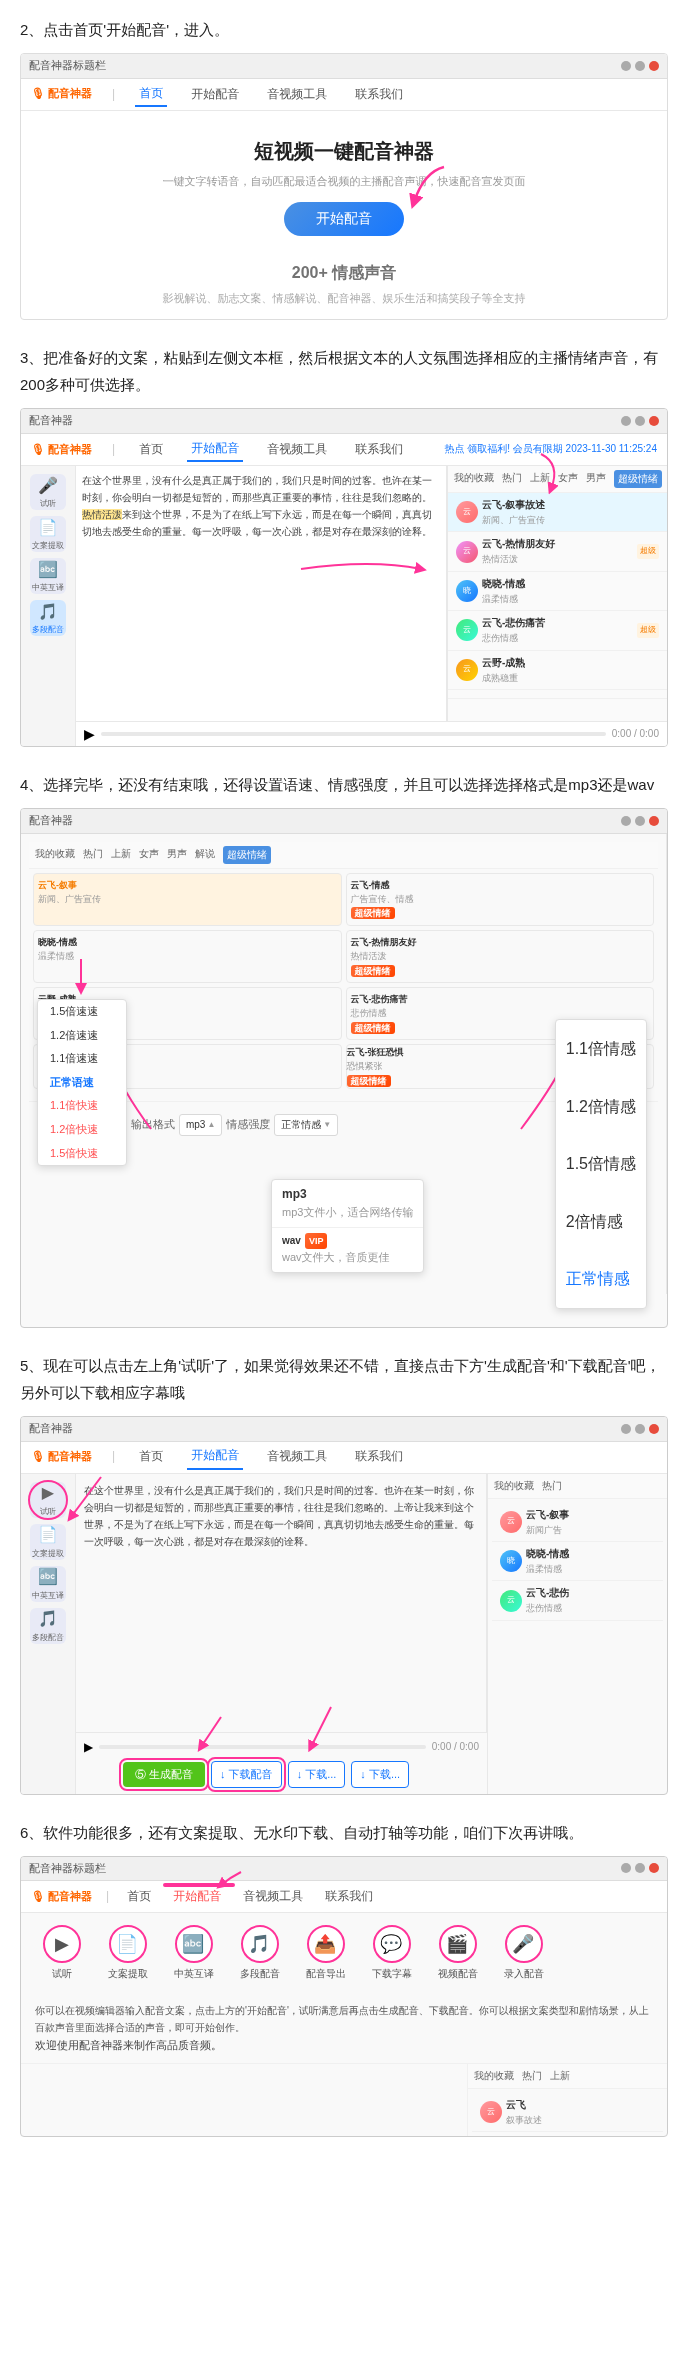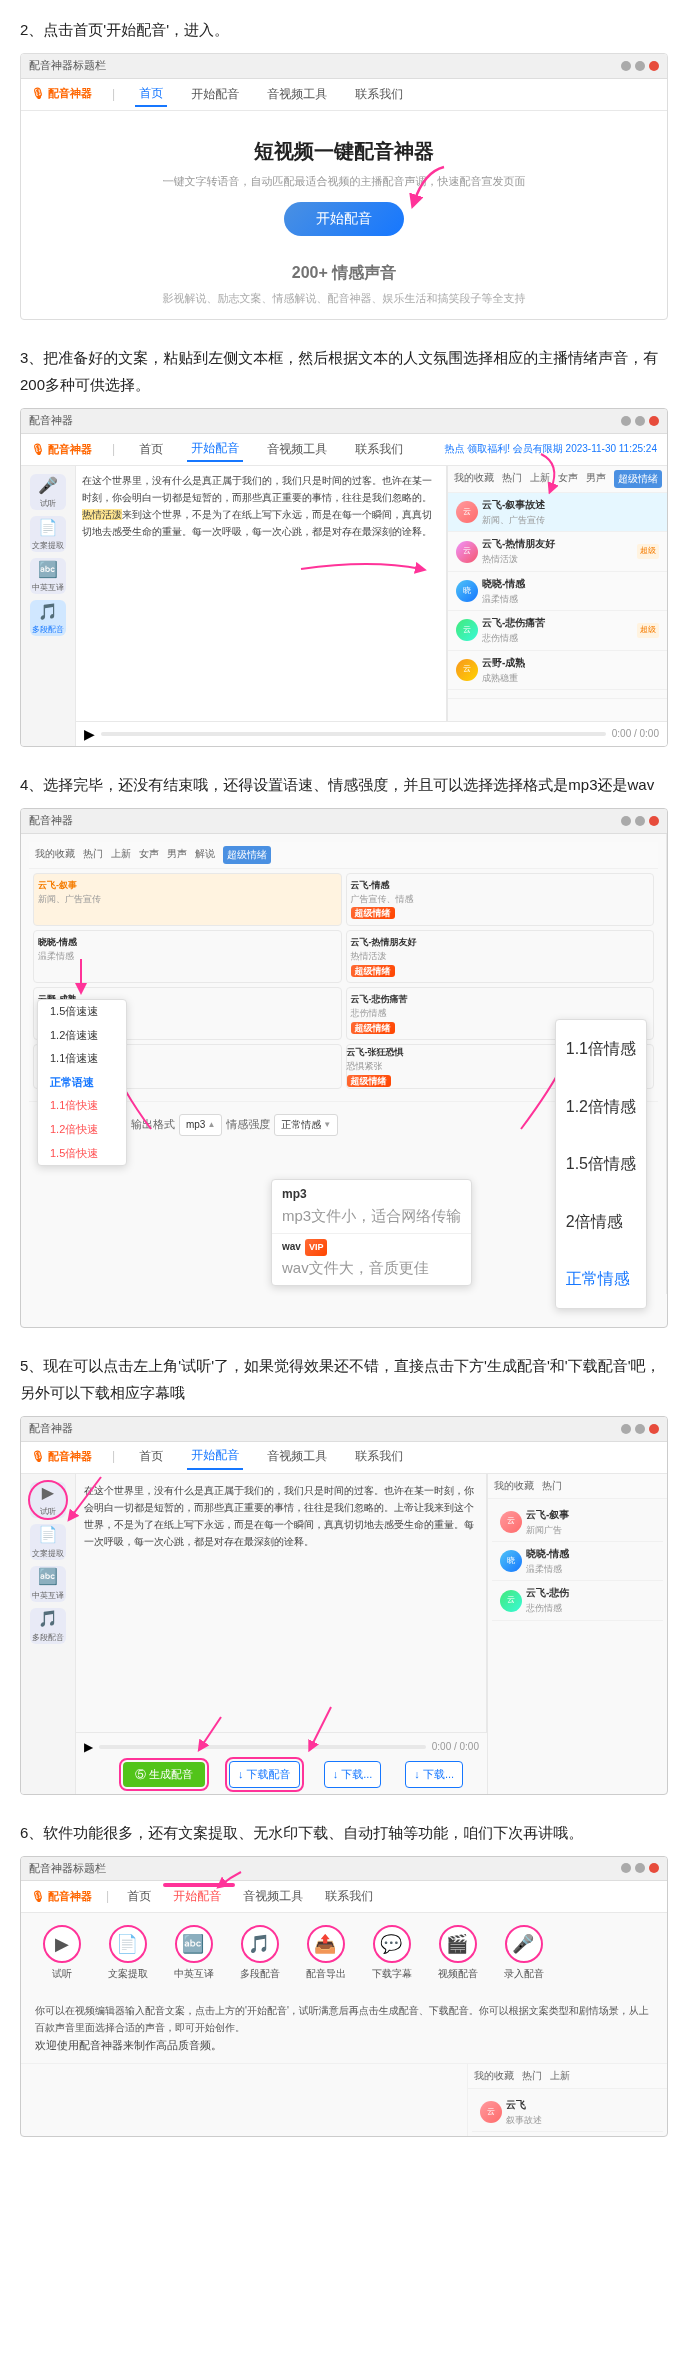--- a/index.html
+++ b/index.html
@@ -248,21 +248,21 @@
       position: absolute;
       z-index: 10;
       min-width: 120px;
     }
     .format-item {
       padding: 5px 10px;
       font-size: 11px;
       cursor: pointer;
     }
     .format-item.mp3 { border-bottom: 1px solid #f0f0f0; }
-    .format-desc { font-size: 15px; color: #999; }
+    .format-desc { font-size: 11px; color: #999; }
 
     .emotion-dropdown {
       background: #fff;
       border: 1px solid #ddd;
       border-radius: 4px;
       box-shadow: 0 2px 8px rgba(0,0,0,0.15);
       position: absolute;
       z-index: 10;
       min-width: 70px;
     }
@@ -767,21 +767,21 @@
           </div>
 
           <div style="border-top:1px solid #e8e8e8; padding:6px 8px;">
 
             <div style="display:flex; align-items:center; gap:6px; margin-bottom:6px;">
               <button style="font-size:12px; background:none; border:none; cursor:pointer;">▶</button>
               <div style="flex:1; height:4px; background:#e8e8e8; border-radius:2px;"></div>
               <span style="font-size:10px; color:#999;">0:00 / 0:00</span>
             </div>
 
-            <div style="display:flex; gap:24px; align-items:center; position:relative;padding-left:39px;">
+            <div style="display:flex; gap:6px; align-items:center; position:relative;padding-left:39px;">
               <div style="position:relative;">
                 <button class="gen-btn">⑤ 生成配音</button>
                 <div style="position:absolute; top:-4px; left:-4px; width:calc(100% + 8px); height:calc(100% + 8px); border:2px solid #ff3399; border-radius:8px; pointer-events:none;"></div>
               </div>
               <div style="position:relative;">
                 <button class="dl-btn">↓ 下载配音</button>
                 <div style="position:absolute; top:-4px; left:-4px; width:calc(100% + 8px); height:calc(100% + 8px); border:2px solid #ff3399; border-radius:8px; pointer-events:none;"></div>
               </div>
               <button class="dl-btn">↓ 下载...</button>
               <button class="dl-btn">↓ 下载...</button>

